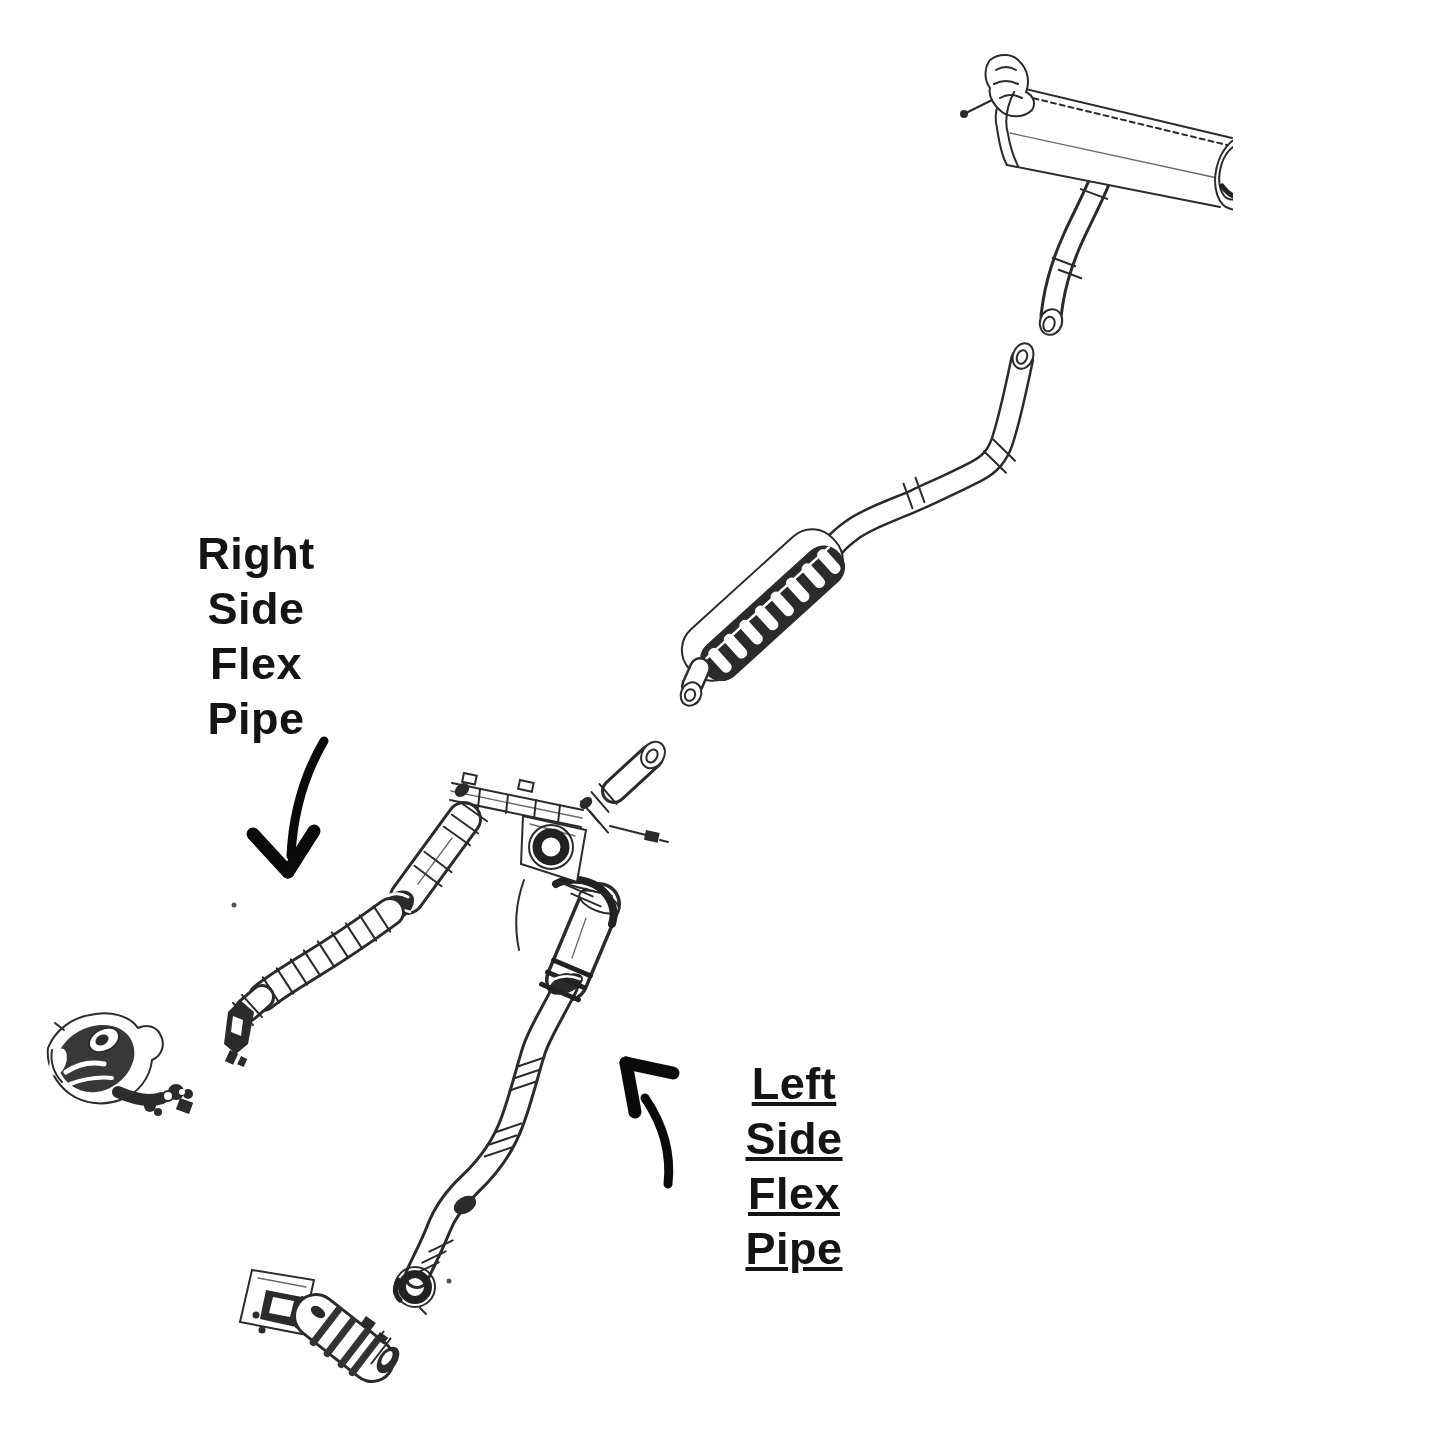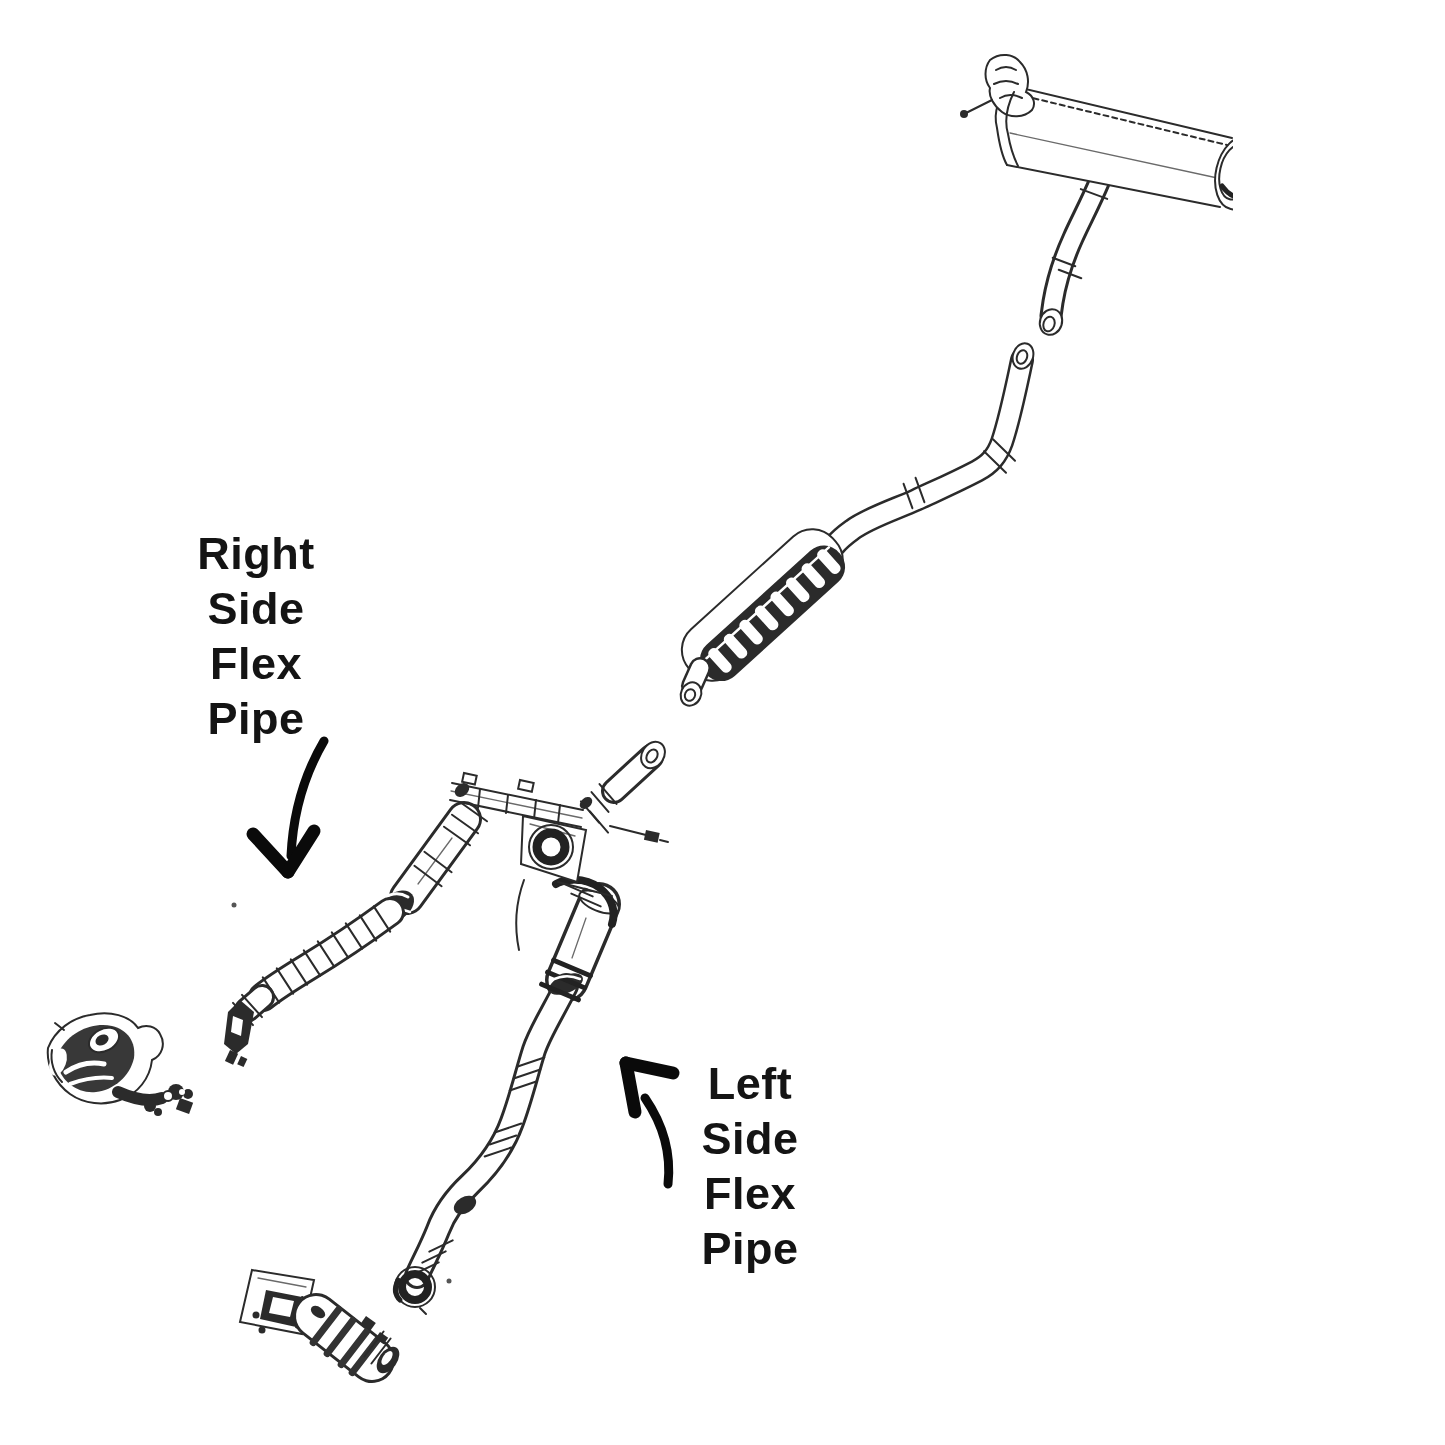--- a/index.html
+++ b/index.html
@@ -14,21 +14,21 @@
   .dk{fill:#2b2b2b;stroke:none;}
   .dkl{fill:none;stroke:#222222;stroke-linecap:round;}
   .whl{fill:none;stroke:#ffffff;stroke-linecap:round;}
   .wh{fill:#ffffff;stroke:#2b2b2b;stroke-width:2;}
   .arrow{fill:none;stroke:#0a0a0a;stroke-linecap:round;}
   
   .part-label{position:absolute;width:200px;text-align:center;color:#141414;
     font-size:45px;line-height:55px;font-weight:600;letter-spacing:.5px;}
   .part-label div{white-space:nowrap;}
   .label-right{left:156px;top:526px;}
-  .label-left{left:650px;top:1056px;}
+  .label-left{left:694px;top:1056px;text-decoration:underline;}
 </style>
 </head>
 <body>
 
 <div class="stage">
 
 <svg width="1445" height="1445" viewBox="0 0 1445 1445">
 
   <g>
 

